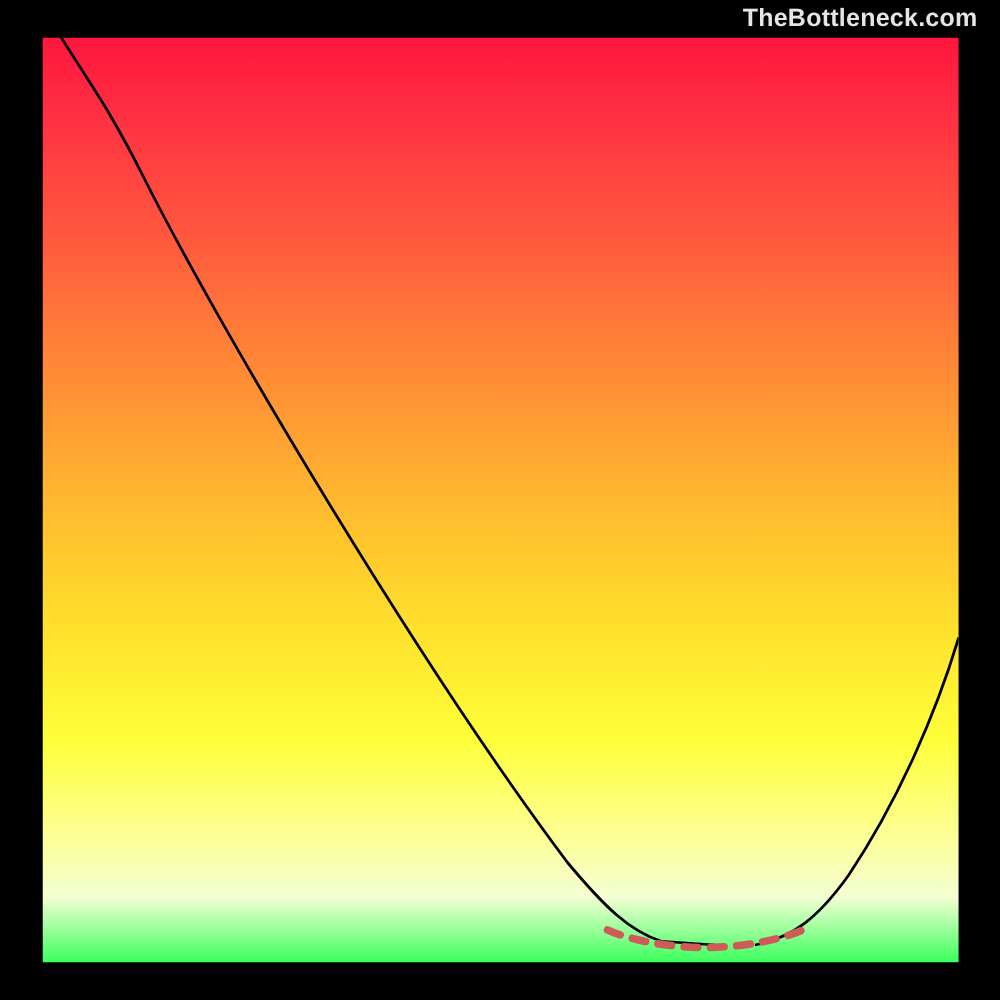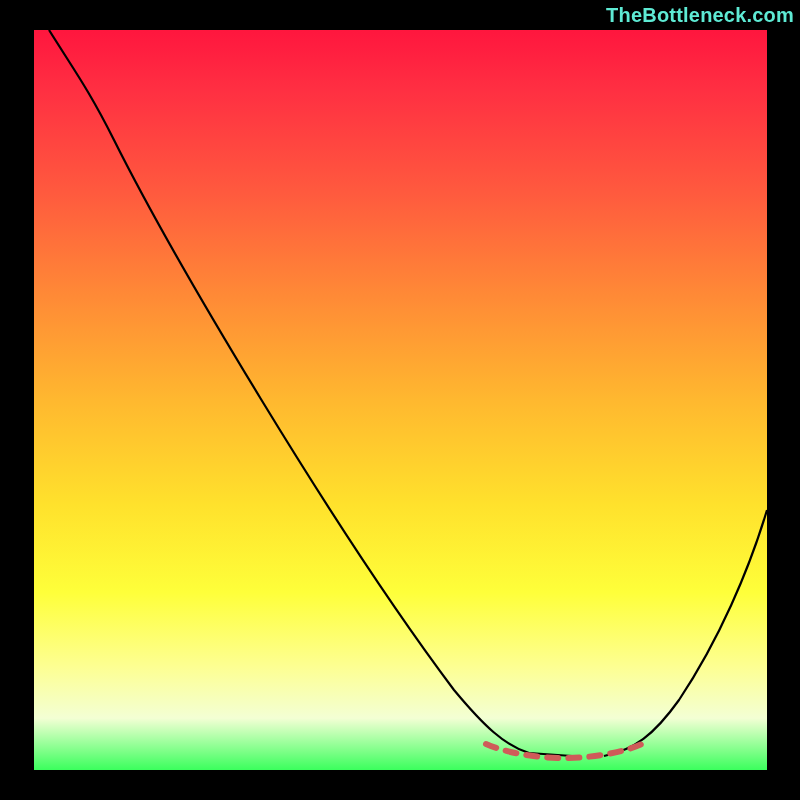--- a/index.html
+++ b/index.html
@@ -15,22 +15,22 @@
     position: absolute;
     top: 0;
     left: 0;
     width: 800px;
     height: 800px;
     background: #000;
   }
   .watermark {
     position: absolute;
     top: 4px;
-    right: 6px;
-    color: #5eead4;
+    right: 18px;
+    color: #e5e5e5;
     font-size: 20px;
     font-weight: 600;
     letter-spacing: 0.2px;
     z-index: 10;
   }
   .plot-area {
     position: absolute;
     
     left: 34px;
     top: 30px;

